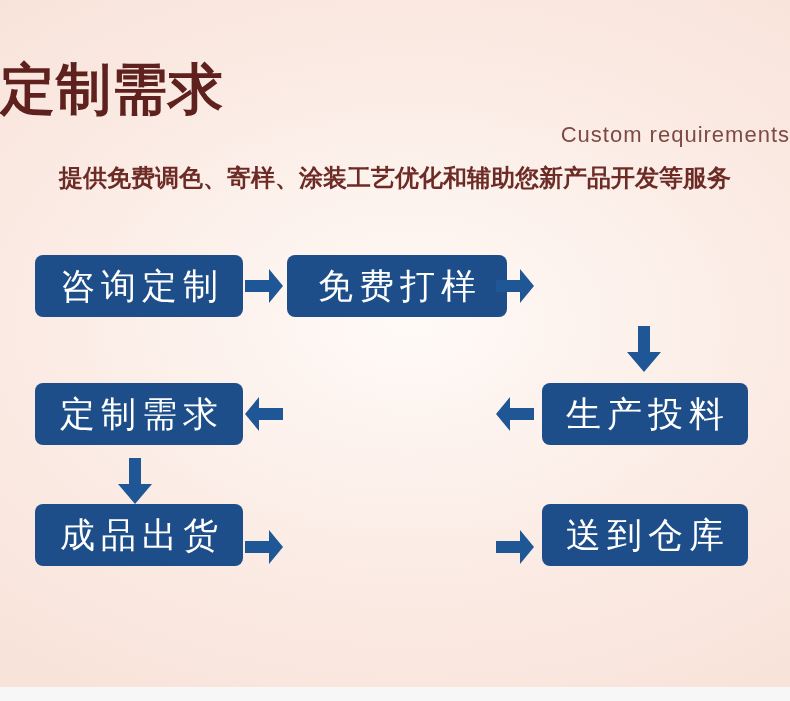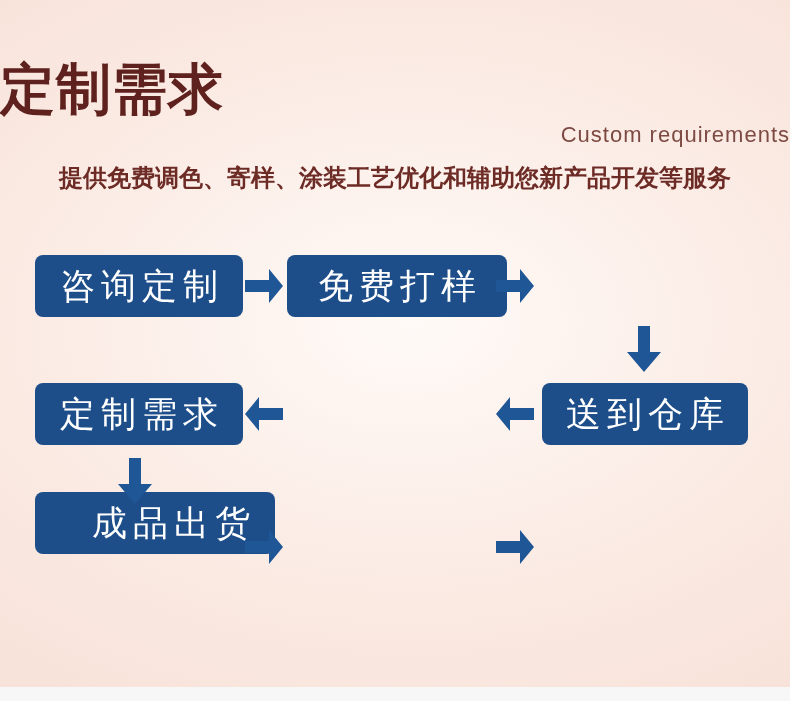--- a/index.html
+++ b/index.html
@@ -48,21 +48,21 @@
     display: flex; align-items: center; justify-content: center;
     font-family: "DejaVu Serif", "Liberation Serif", serif;
     font-size: 35px; letter-spacing: 6px; text-indent: 6px;
     white-space: nowrap;
   }
   .c1 { left: 35px;  width: 208px; }
   .c2 { left: 287px; width: 220px; }
   .c3 { left: 542px; width: 206px; }
   .r1 { top: 255px; }
   .r2 { top: 383px; }
-  .r3 { top: 492px; padding-left: 32px; }
+  .r3 { top: 504px; }
 
   .arrow { position: absolute; color: var(--arrow_color); line-height: 0; }
   .a1 { left: 245px; top: 269px; }
   .a2 { left: 496px; top: 269px; }
   .a3 { left: 627px; top: 326px; }
   .a4 { left: 496px; top: 397px; }
   .a5 { left: 245px; top: 397px; }
   .a6 { left: 118px; top: 458px; }
   .a7 { left: 245px; top: 530px; }
   .a8 { left: 496px; top: 530px; }
@@ -73,23 +73,24 @@
 <div class="canvas">
 
   <h1 class="title">定制需求</h1>
   <div class="subtitle">Custom requirements</div>
   <div class="desc">提供免费调色、寄样、涂装工艺优化和辅助您新产品开发等服务</div>
 
   <div class="node r1 c1">咨询定制</div>
   <div class="node r1 c2">免费打样</div>
 
   <div class="node r2 c1">定制需求</div>
-  <div class="node r2 c3">送到仓库</div>
+  <div class="node r2 c3">生产投料</div>
 
   <div class="node r3 c1">成品出货</div>
+  <div class="node r3 c3">送到仓库</div>
 
   <span class="arrow a1">
     <svg width="38" height="34" viewBox="0 0 38 34">
         <path d="M0,11 L24,11 L24,0 L38,17 L24,34 L24,23 L0,23 Z" fill="currentColor"></path>
       </svg>
   </span>
   <span class="arrow a2">
     <svg width="38" height="34" viewBox="0 0 38 34">
         <path d="M0,11 L24,11 L24,0 L38,17 L24,34 L24,23 L0,23 Z" fill="currentColor"></path>
       </svg>

